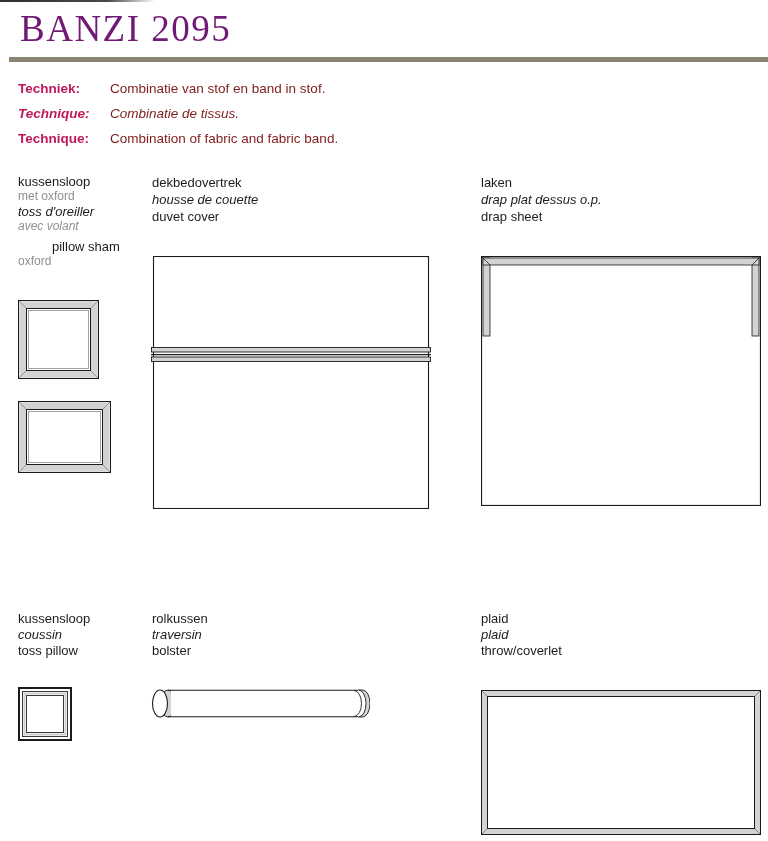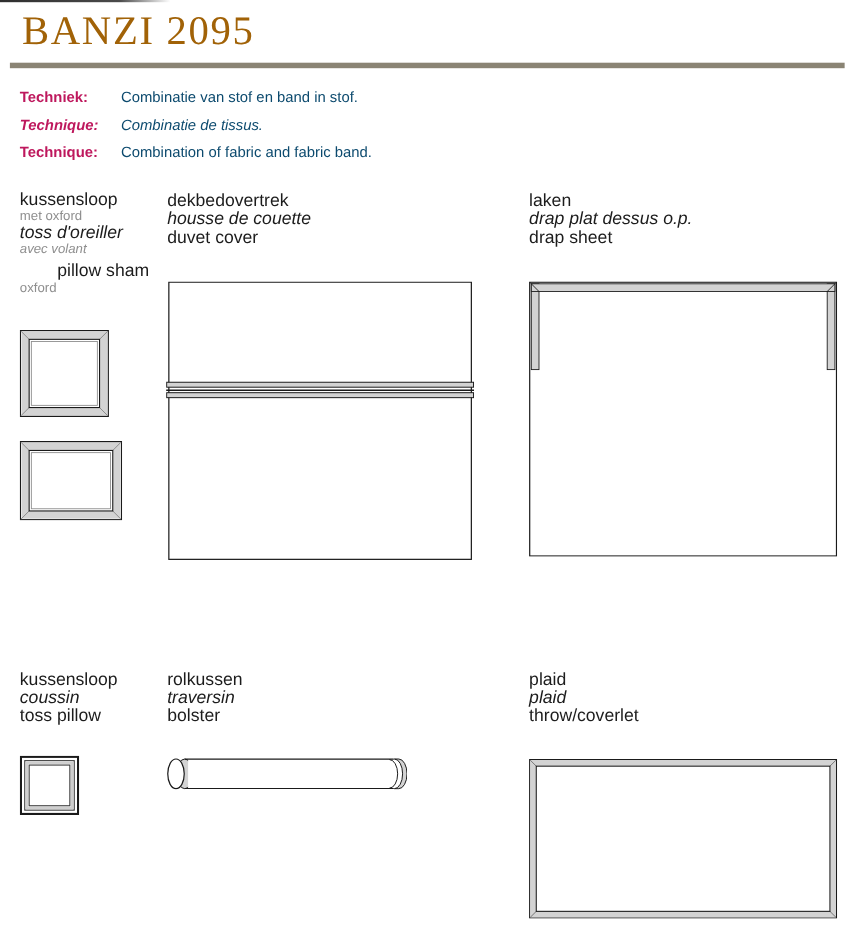--- a/index.html
+++ b/index.html
@@ -10,35 +10,35 @@
   }
   .abs { position:absolute; }
 
   
   #scan-artifact { left:0; top:0; width:155px; height:2px;
     background:linear-gradient(to right,#2e2e2e 0%,#4a4a4a 70%,rgba(74,74,74,0) 100%); }
   #page-title {
     left:20px; top:7px;
     font-family:"Liberation Serif", serif;
     font-size:37px; font-weight:400; letter-spacing:1.5px;
-    color:#a16207; white-space:nowrap;
+    color:#701a75; white-space:nowrap;
   }
   #title-rule { left:9px; top:57px; width:759px; height:5px; background:#8a8474; }
 
   
   .tech-row { left:18px; width:740px; white-space:nowrap; font-size:13.5px; }
   .tech-row .tlabel { display:inline-block; width:92px; font-weight:bold; color:#be185d; }
-  .tech-row .ttext  { color:#0c4a6e;margin-top:20px; }
+  .tech-row .ttext  { color:#7f1d1d;margin-top:20px; }
   #tech-row-0 { top:81px; }
   #tech-row-1 { top:106px; font-style:italic; }
   #tech-row-2 { top:131px; }
 
   
   .plabel { line-height:14px; }
-  .l-main { display:block; font-size:16px; color:#1c1c1c; line-height:14px; }
+  .l-main { display:block; font-size:13px; color:#1c1c1c; line-height:14px; }
   .l-sub  { display:block; font-size:12px; color:#8f8f8f; line-height:14px; }
   .l-17   { line-height:17px; }
   .l-16   { line-height:16px; }
   .it     { font-style:italic; }
   .gap-s  { margin-top:2px; }
   .gap-m  { margin-top:7px;margin-left:34px; }
 
   svg { display:block; }
 </style>
 </head>

